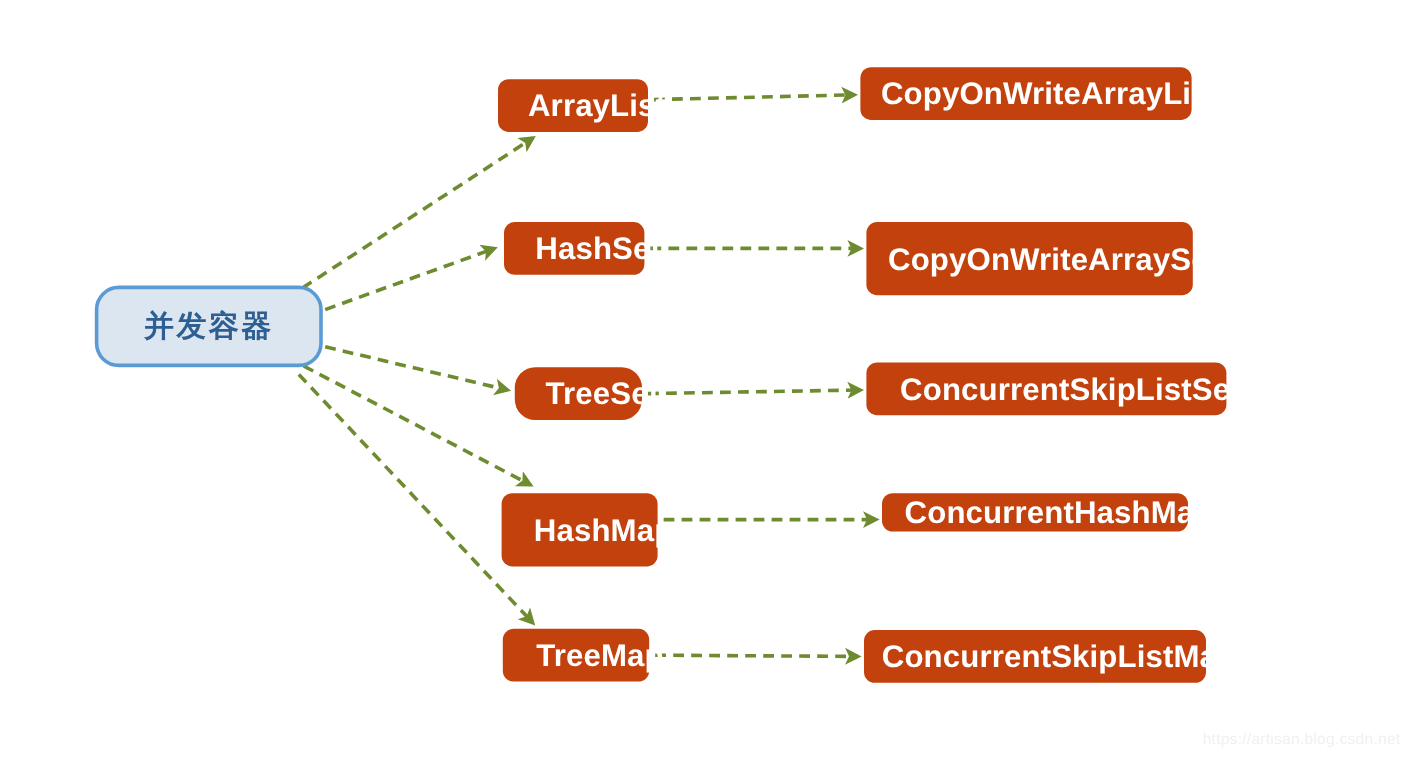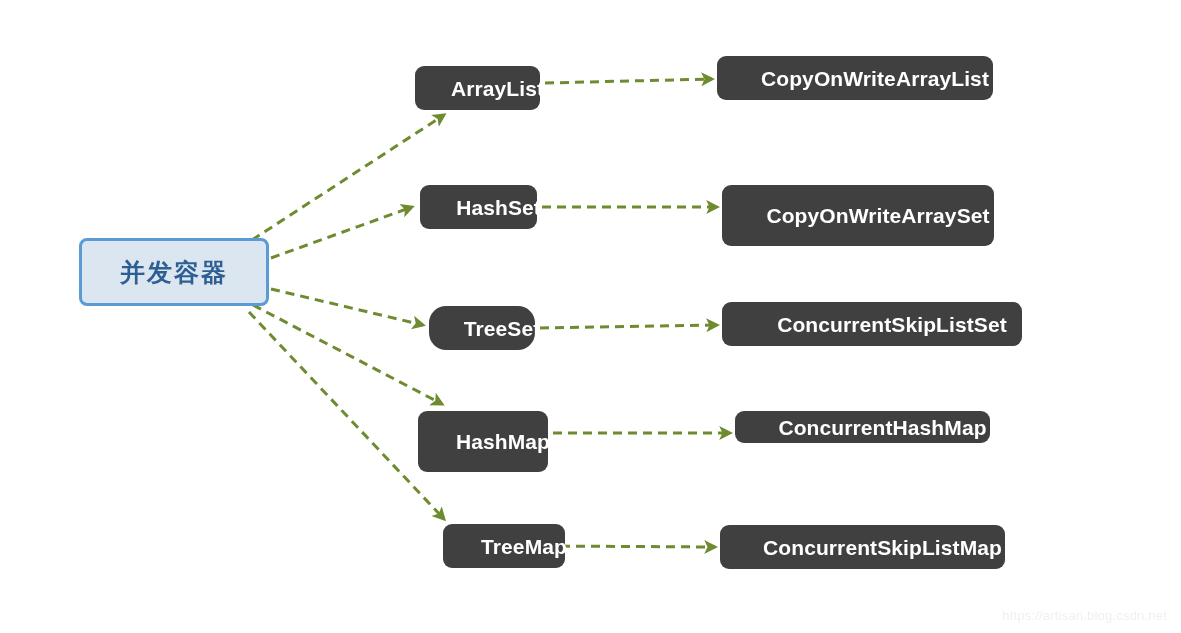--- a/index.html
+++ b/index.html
@@ -23,34 +23,34 @@
   }
   .node-box {
     position: absolute;
     box-sizing: border-box;
     display: flex;
     align-items: center;
     justify-content: center;
     border-radius: 9px;
   }
   .node-blue {
-    background: #404040;
+    background: #c2410c;
     color: #ffffff;
     font-weight: bold;
-    font-size: 21px;
+    font-size: 26px;
     letter-spacing: 0.1px;
     padding-left: 40px;
   }
   .node-root {
     background: #dce6f1;
     border: 3px solid #5b9bd5;
     color: #2e5f93;
     font-weight: bold;
     font-size: 25px;
-    border-radius: 8px;
+    border-radius: 20px;
     letter-spacing: 2px;
   }
   .node-label {
     display: block;
     white-space: nowrap;
     line-height: 1;
   }
   #watermark {
     position: absolute;
     right: 14px;
@@ -105,21 +105,21 @@
     </div>
     <div class="node-box node-blue" style="left: 722px; top: 302px; width: 300px; height: 44px;">
       <span class="node-label">ConcurrentSkipListSet</span>
     </div>
     <div class="node-box node-blue" style="left: 418px; top: 411px; width: 130px; height: 61px;">
       <span class="node-label">HashMap</span>
     </div>
     <div class="node-box node-blue" style="left: 735px; top: 411px; width: 255px; height: 32px;">
       <span class="node-label">ConcurrentHashMap</span>
     </div>
-    <div class="node-box node-blue" style="left: 419px; top: 524px; width: 122px; height: 44px; margin-left: 24px;">
+    <div class="node-box node-blue" style="left: 419px; top: 524px; width: 122px; height: 44px;">
       <span class="node-label">TreeMap</span>
     </div>
     <div class="node-box node-blue" style="left: 720px; top: 525px; width: 285px; height: 44px;">
       <span class="node-label">ConcurrentSkipListMap</span>
     </div>
   </div>
 
 <div id="watermark">https://artisan.blog.csdn.net</div>
 
 </body></html>

